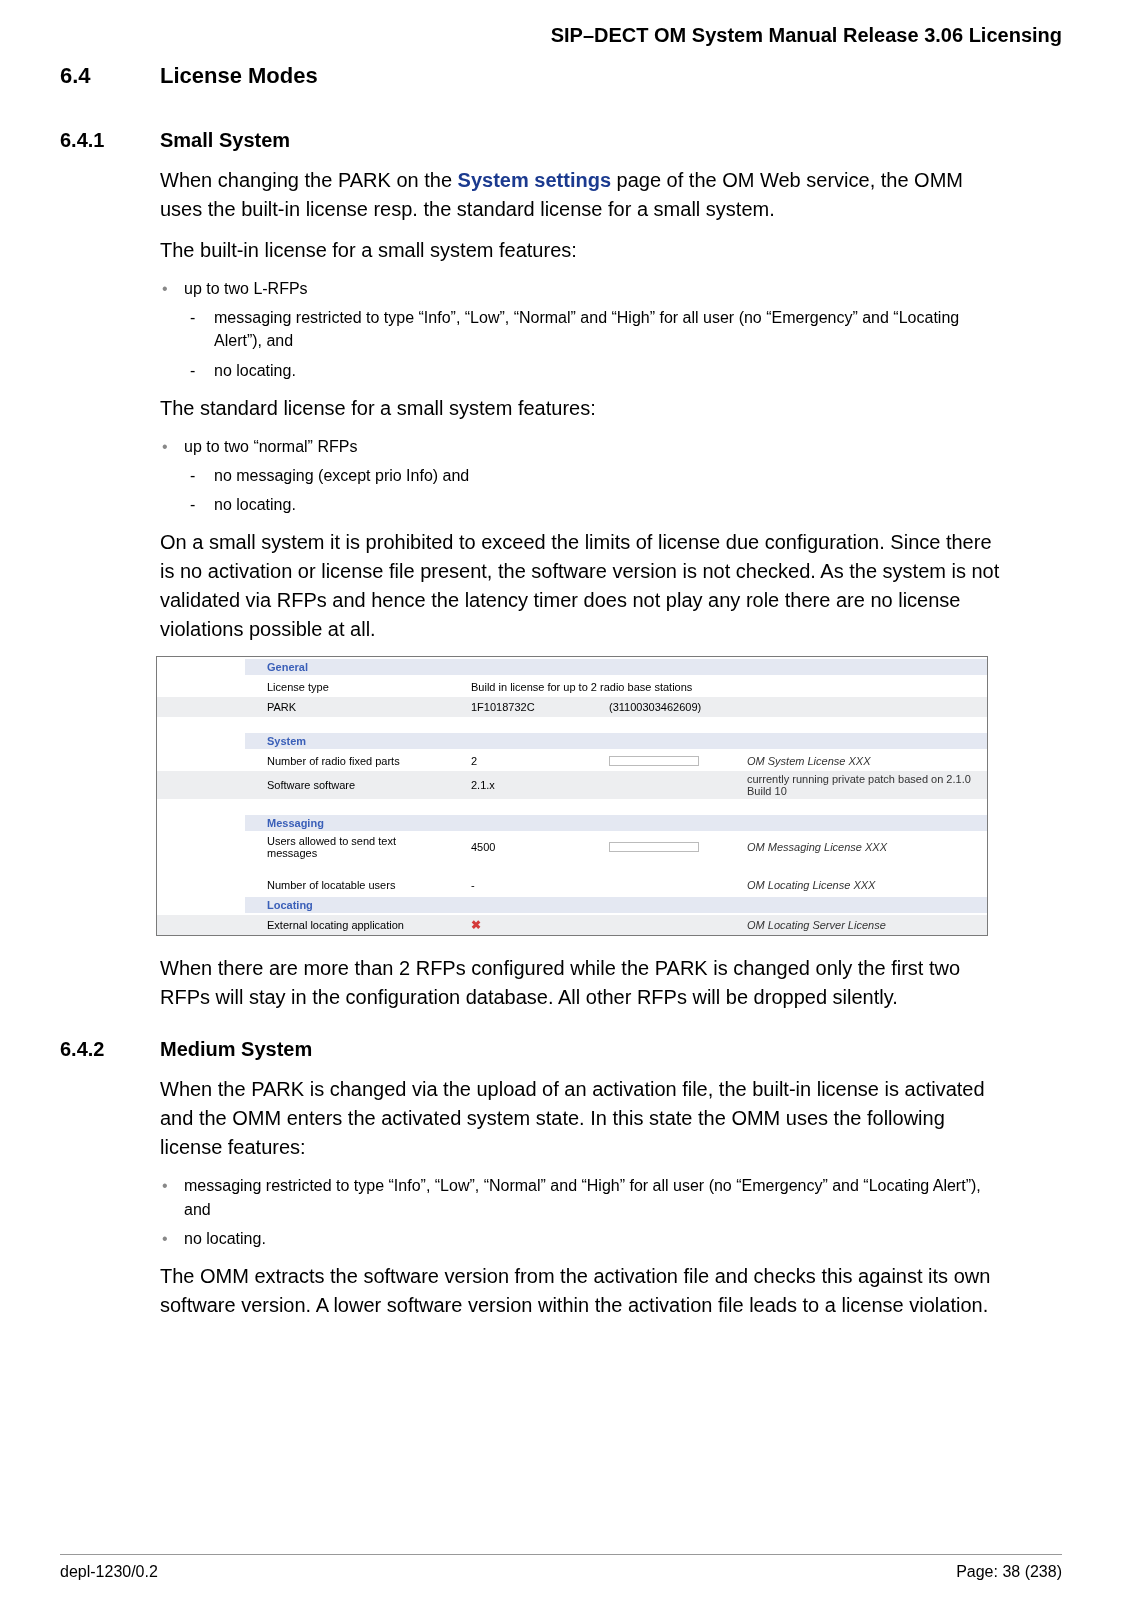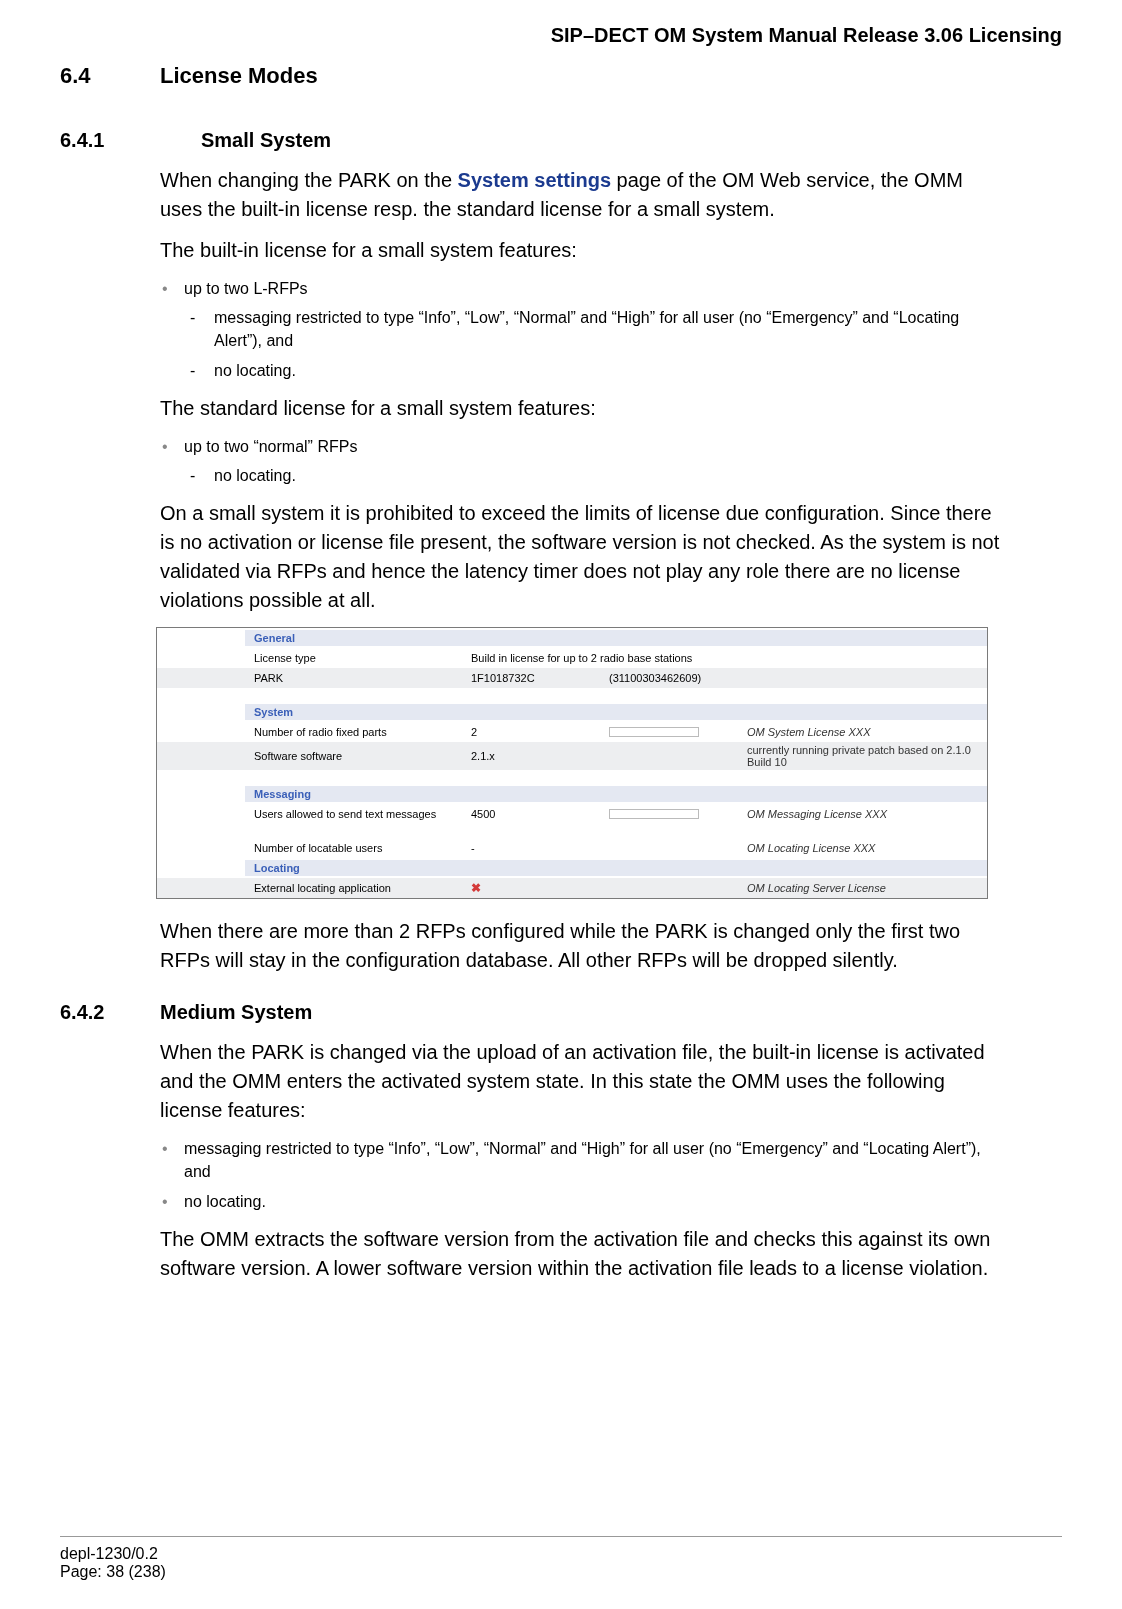--- a/index.html
+++ b/index.html
@@ -39,56 +39,55 @@
     border: 1px solid #7A7A7A;
     margin: 10px 0 18px -4px;
     width: 832px;
     font-size: 11px;
     background: #fff;
   }
   .tr { display: flex; align-items: center; min-height: 20px; }
   .thdr { background: #e4e8f2; color: #3a5fb8; font-weight: bold; padding: 2px 6px; }
   .teven { background: #edeef0; }
   .c0 { width: 88px; flex-shrink:0; }
-  .c1 { width: 220px; padding: 2px 9px; flex-shrink:0; }
+  .c1 { width: 220px; padding: 2px 22px; flex-shrink:0; }
   .c2 { width: 138px; padding: 2px 6px; flex-shrink:0; }
   .c3 { width: 138px; padding: 2px 6px; flex-shrink:0; display:flex; align-items:center; }
   .c4 { flex: 1; padding: 2px 6px; font-style: italic; color: #333; }
   .bar { width: 90px; height: 10px; border: 1px solid #bbb; background: #fff; }
   .chk { color: #2da82d; font-weight: bold; font-size: 13px; }
   .x { color: #d43a3a; font-weight: bold; font-size: 12px; }
   .gap { height: 14px; }
 
   .footer {
     position: absolute;
     left: 60px;
     right: 60px;
     bottom: 28px;
     border-top: 1px solid #999;
     padding-top: 8px;
     display: flex;
     justify-content: space-between;
     font-size: 16px;
-    flex-direction: column;
   }
 </style>
 </head>
 <body>
 
 <div class="header">
   <span>SIP–DECT OM System Manual Release 3.0</span>
   <span>6 Licensing</span>
 </div>
 
 <div class="h2row">
   <span class="hnum">6.4</span>
   <span class="htitle">License Modes</span>
 </div>
 
-<div class="h2row" style="margin-bottom:14px;gap:41px;">
+<div class="h2row" style="margin-bottom:14px;">
   <span class="hnum hnum3">6.4.1</span>
   <span class="htitle htitle3">Small System</span>
 </div>
 
 <div class="content">
   <p class="para">
     <span>When changing the PARK on the </span><span class="link">System settings</span><span> page of the OM Web service, the OMM uses the built-in license resp. the standard license for a small system.</span>
   </p>
   <p class="para">The built-in license for a small system features:</p>
   <ul class="ul1">
@@ -98,20 +97,21 @@
         <li>messaging restricted to type “Info”, “Low”, “Normal” and “High” for all user (no “Emergency” and “Locating Alert”), and</li>
         <li>no locating.</li>
       </ul>
     </li>
   </ul>
   <p class="para">The standard license for a small system features:</p>
   <ul class="ul1">
     <li>
       <span>up to two “normal” RFPs</span>
       <ul class="ul2">
+        <li>no messaging (except prio Info) and</li>
         <li>no locating.</li>
       </ul>
     </li>
   </ul>
   <p class="para">On a small system it is prohibited to exceed the limits of license due configuration. Since there is no activation or license file present, the software version is not checked. As the system is not validated via RFPs and hence the latency timer does not play any role there are no license violations possible at all.</p>
 
   <div class="tablebox">
     <div class="tr">
         <div class="c0"></div>
         <div class="c1 thdr" style="flex:1">General</div>

